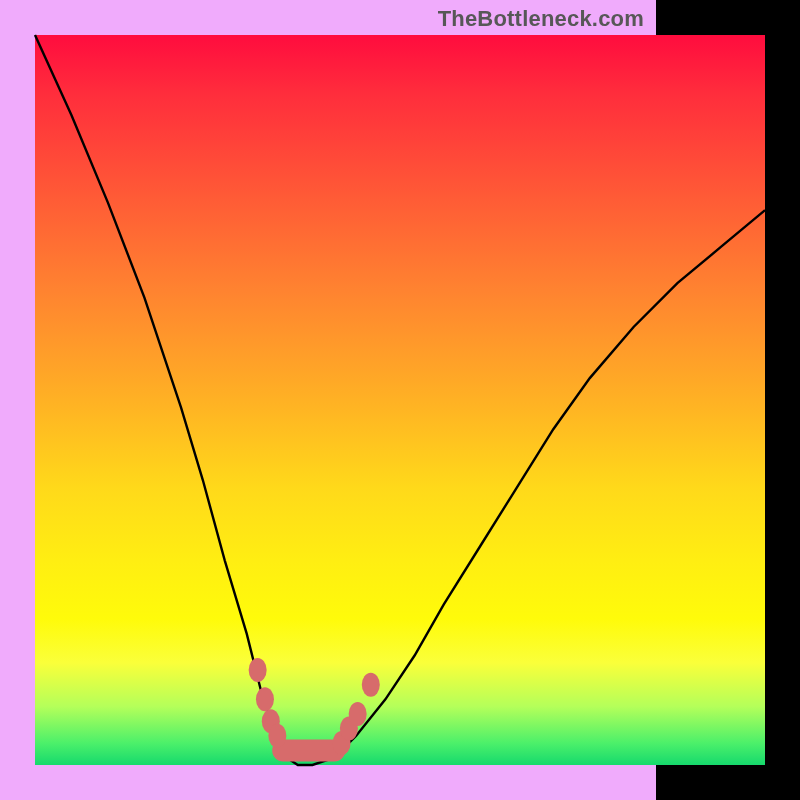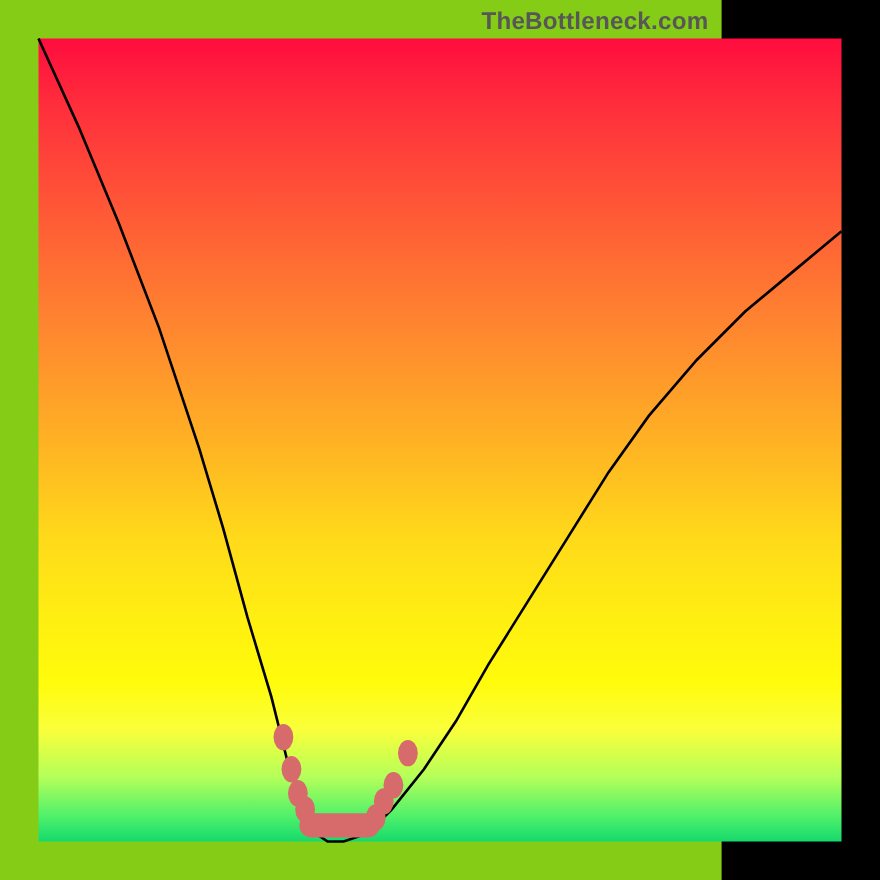--- a/index.html
+++ b/index.html
@@ -1,21 +1,21 @@
 <!DOCTYPE html>
 <html><head>
 <meta charset="utf-8">
 <style>
   * { margin: 0; padding: 0; box-sizing: border-box; }
   html, body { width: 800px; height: 800px; overflow: hidden; background: #000; }
   .frame {
     position: relative;
     width: 656px;
     height: 800px;
-    background: #84cc16;
+    background: #f0abfc;
   }
   .watermark {
     position: absolute;
     top: 6px;
     right: 12px;
     font-family: Arial, Helvetica, sans-serif;
     font-size: 22px;
     font-weight: bold;
     color: #575757;
     letter-spacing: 0.2px;

